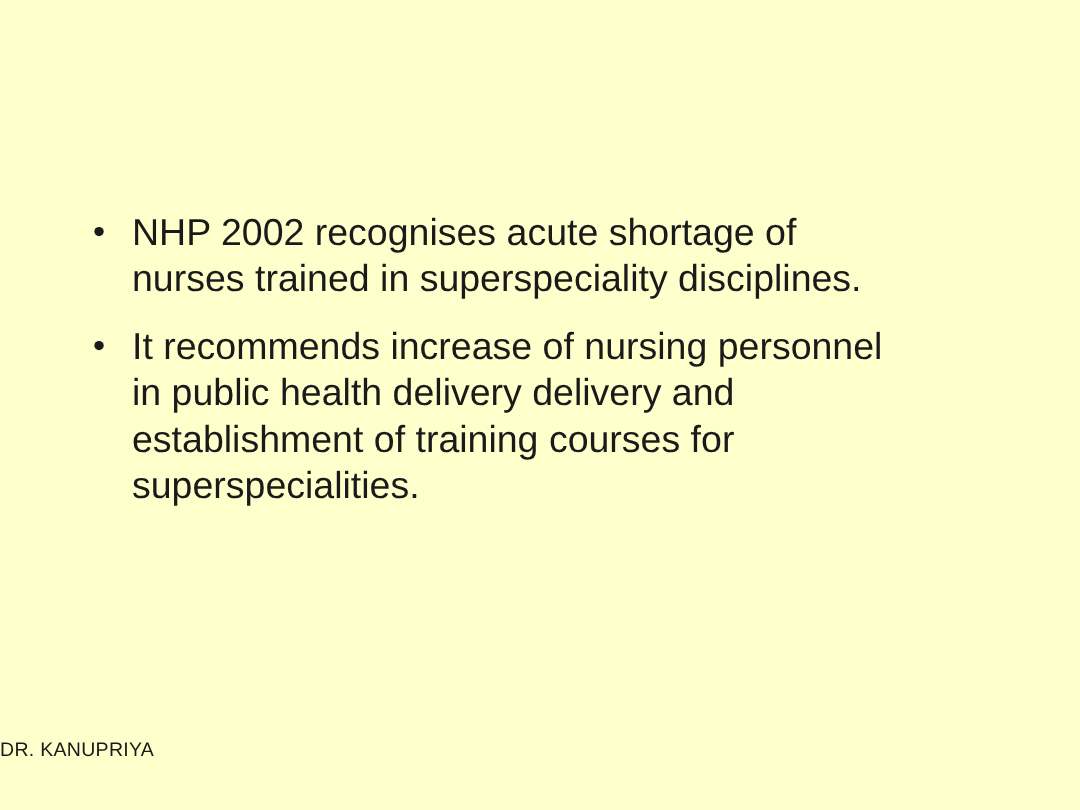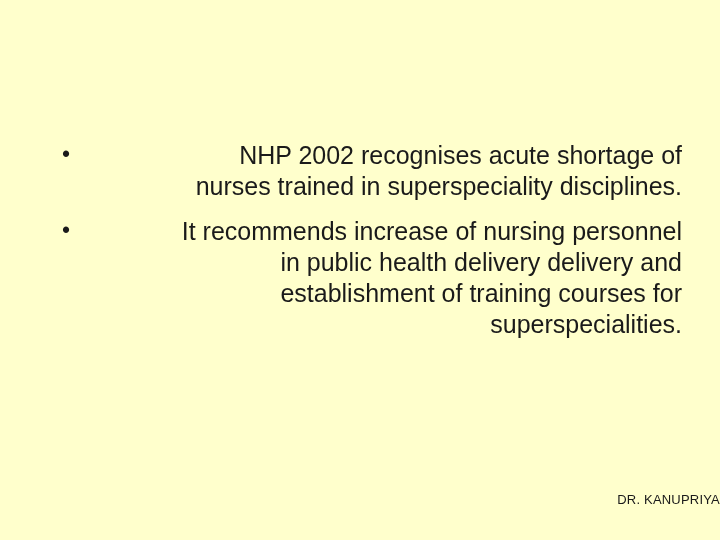--- a/index.html
+++ b/index.html
@@ -51,28 +51,27 @@
   .bullet-marker {
     flex: 0 0 auto;
     width: 26px;
     font-size: 23px;
     line-height: 1.24;
     color: #1a1a1a;
   }
   .bullet-text {
     flex: 1 1 auto;
     white-space: pre-line;
-    text-align: right;
   }
   .footer {
     position: absolute;
     left: 0;
     right: 0;
     top: 492px;
-    text-align: right;
+    text-align: left;
     font-size: 13px;
     color: #1a1a1a;
     letter-spacing: 0.2px;
   }
 </style>
 </head>
 <body>
 
 <div class="slide">
 

